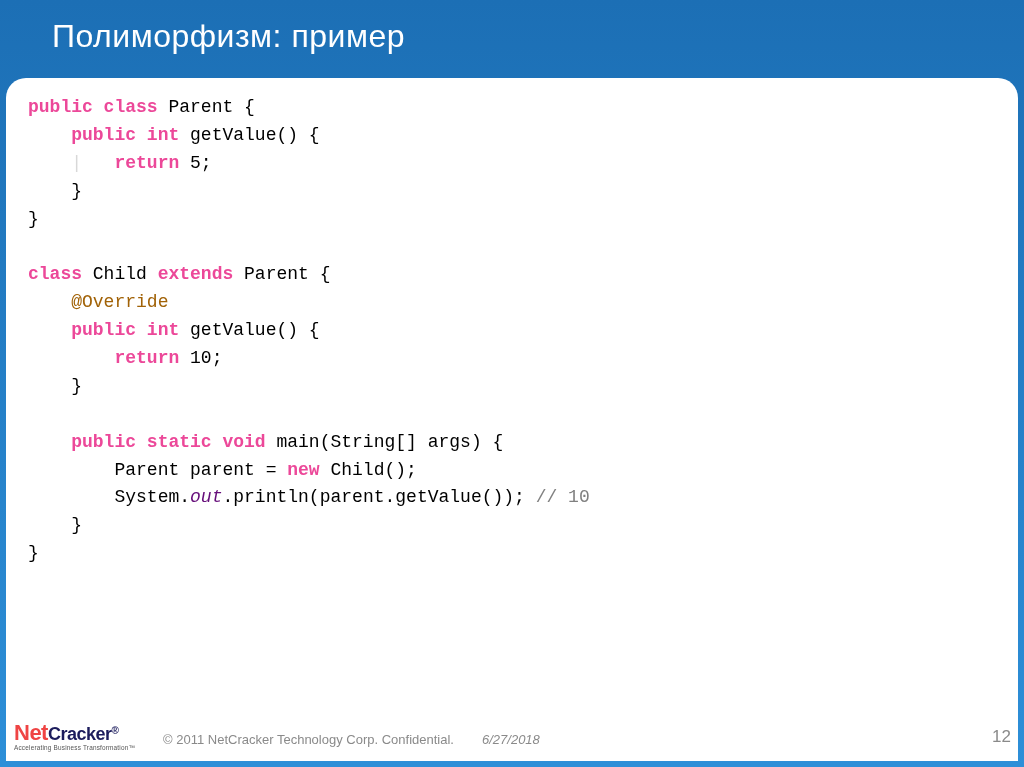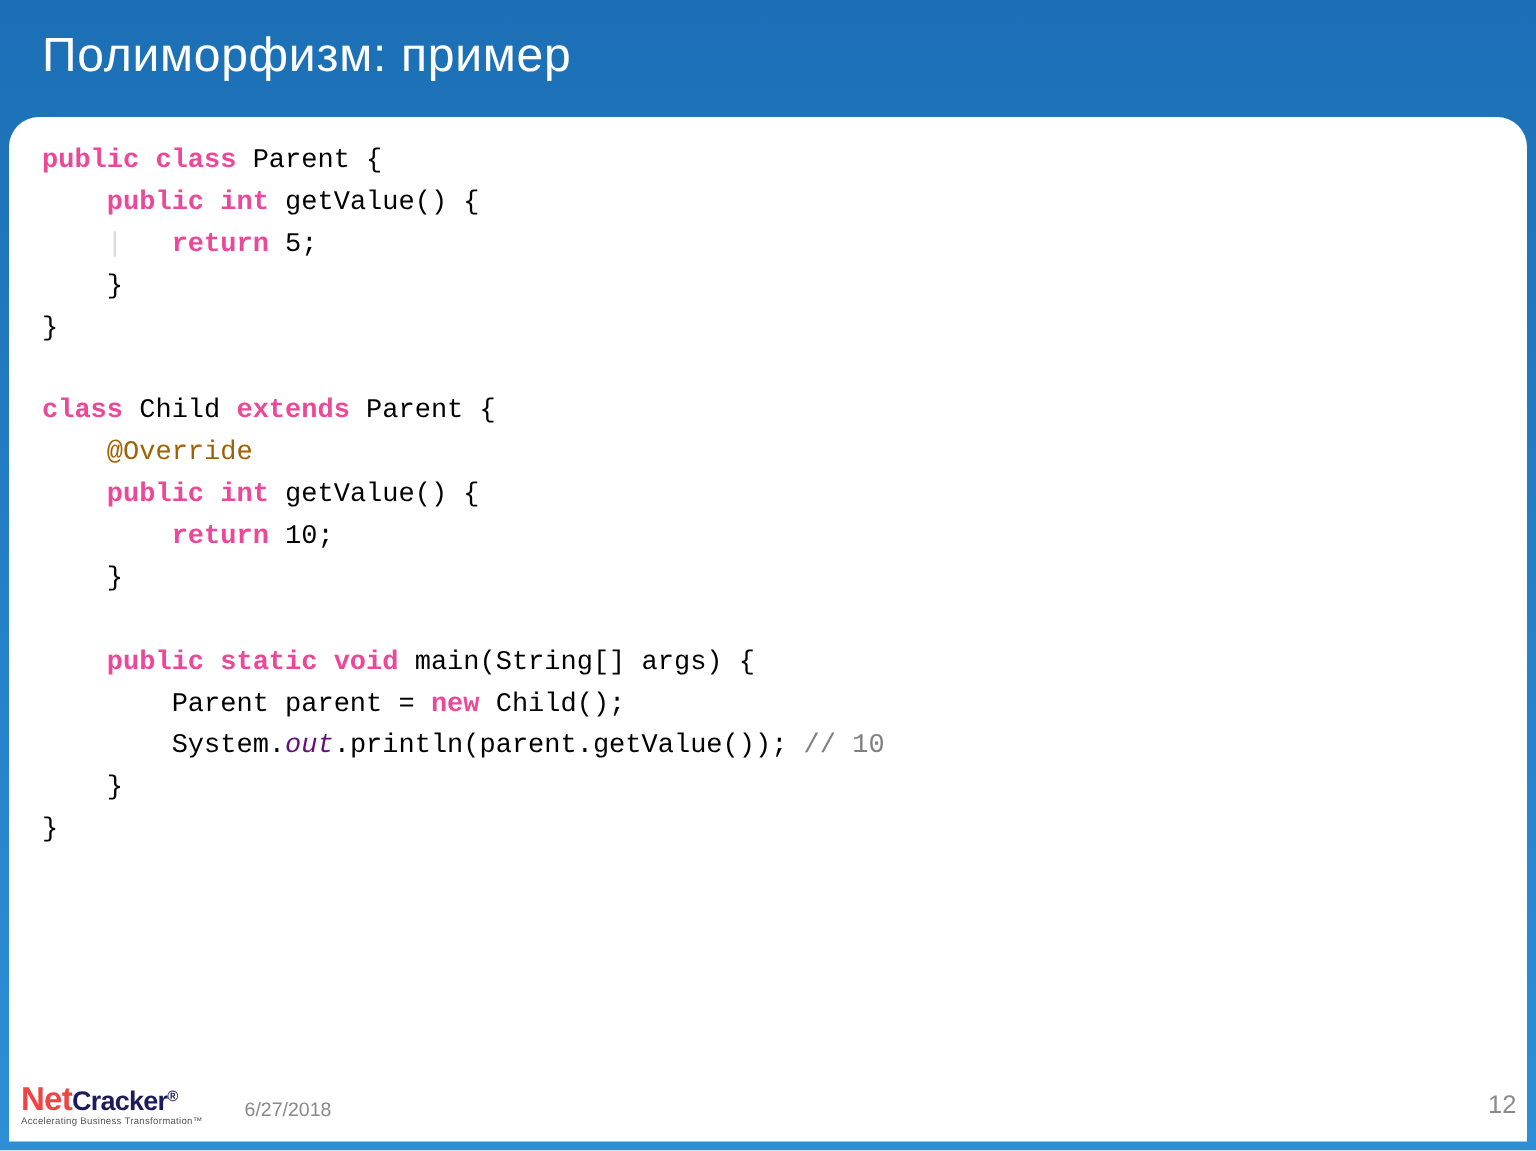--- a/index.html
+++ b/index.html
@@ -8,20 +8,21 @@
     width: 1024px; height: 767px;
     background: linear-gradient(to bottom, #1c6fb5 0%, #2d8fd8 100%);
     position: relative;
   }
   .title {
     color: #fff;
     font-size: 32px;
     font-weight: 400;
     padding: 18px 28px 12px 28px;
     letter-spacing: 0.5px;
+    margin-left: 24px;
   }
   .content {
     position: absolute;
     top: 78px; left: 6px; right: 6px; bottom: 6px;
     background: #fff;
     border-top-left-radius: 20px;
     border-top-right-radius: 20px;
     padding: 16px 22px 18px 22px;
   }
   .code {
@@ -65,20 +66,21 @@
     font-size: 13px;
     color: #8a8a8a;
     margin-left: 28px;
     margin-bottom: 6px;
   }
   .foot-date {
     font-size: 13px;
     color: #8a8a8a;
     margin-left: 28px;
     margin-bottom: 6px;
+    font-style: italic;
   }
   .foot-page {
     font-size: 17px;
     color: #8a8a8a;
     position: absolute;
     right: 7px;
     bottom: 6px;
   }
 </style>
 </head>
@@ -106,17 +108,18 @@
     <span>}</span>
 <span>}</span></div>
 
     <div class="footer">
       <div class="logo">
         <div class="logo-top">
           <span class="net">Net</span><span class="crack">Cracker</span><span class="reg">®</span>
         </div>
         <div class="logo-sub">Accelerating Business Transformation™</div>
       </div>
+      <div class="foot-text">© 2011 NetCracker Technology Corp. Confidential.</div>
       <div class="foot-date">6/27/2018</div>
       <div class="foot-page">12</div>
     </div>
   </div>
 </div>
 
 </body></html>

